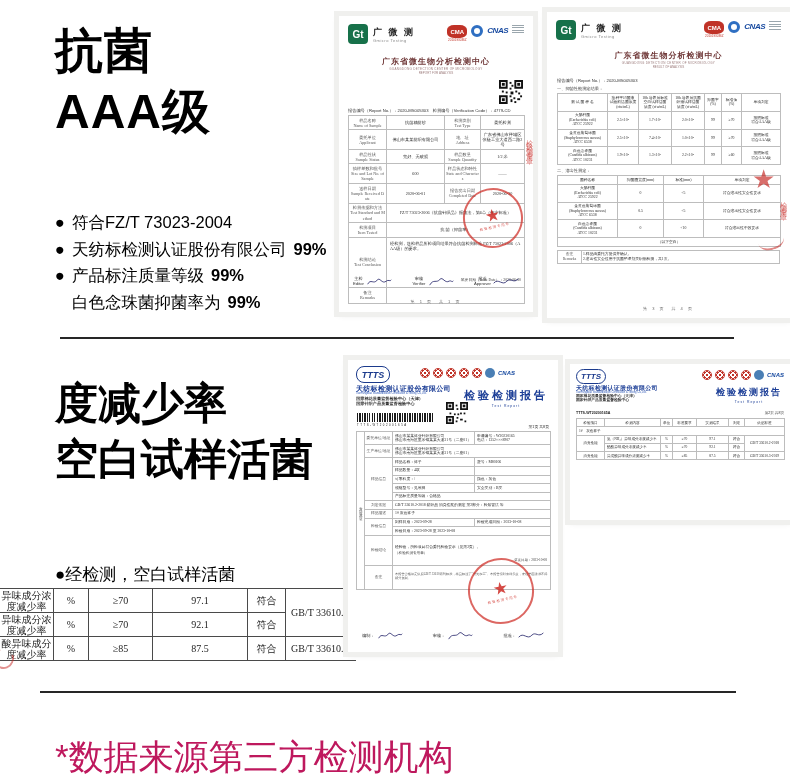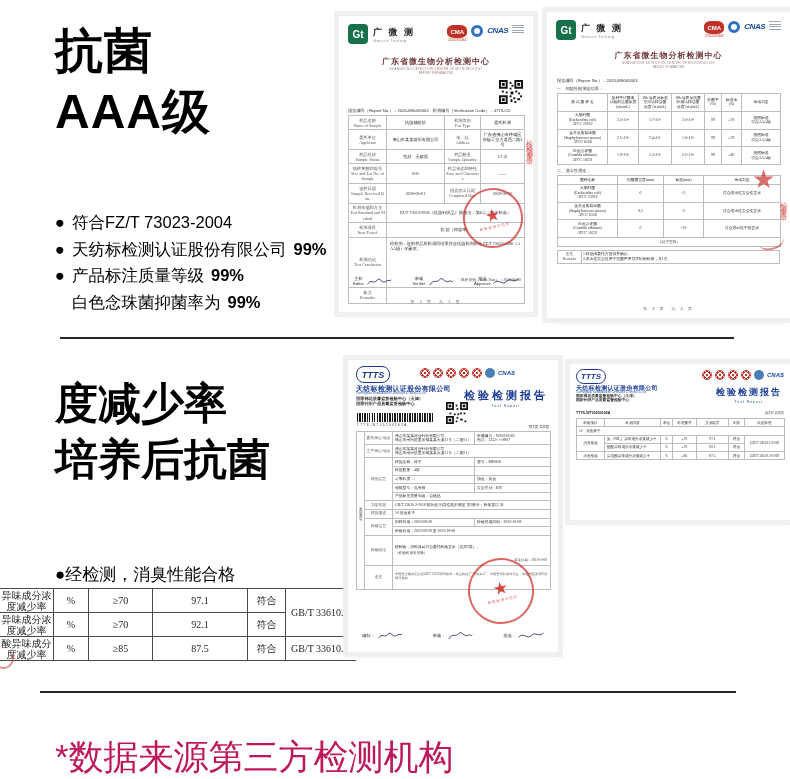--- a/index.html
+++ b/index.html
@@ -450,23 +450,23 @@
     </tbody>
       </table>
   </div>
   <div class="pageno2">第 3 页　共 4 页</div>
 </div>
 
 <div class="abs divider"></div>
 
 <div class="abs hero2">
   <div>度减少率</div>
-  <div>培养后抗菌</div>
+  <div>空白试样活菌</div>
 </div>
-<div class="abs bullet2">●经检测，消臭性能合格</div>
+<div class="abs bullet2">●经检测，空白试样活菌</div>
 
 <table class="ltable">
   <colgroup>
       <col style="width:54px">
       <col style="width:35px">
       <col style="width:64px">
       <col style="width:95px">
       <col style="width:38px">
       <col style="width:70px">
     </colgroup>

